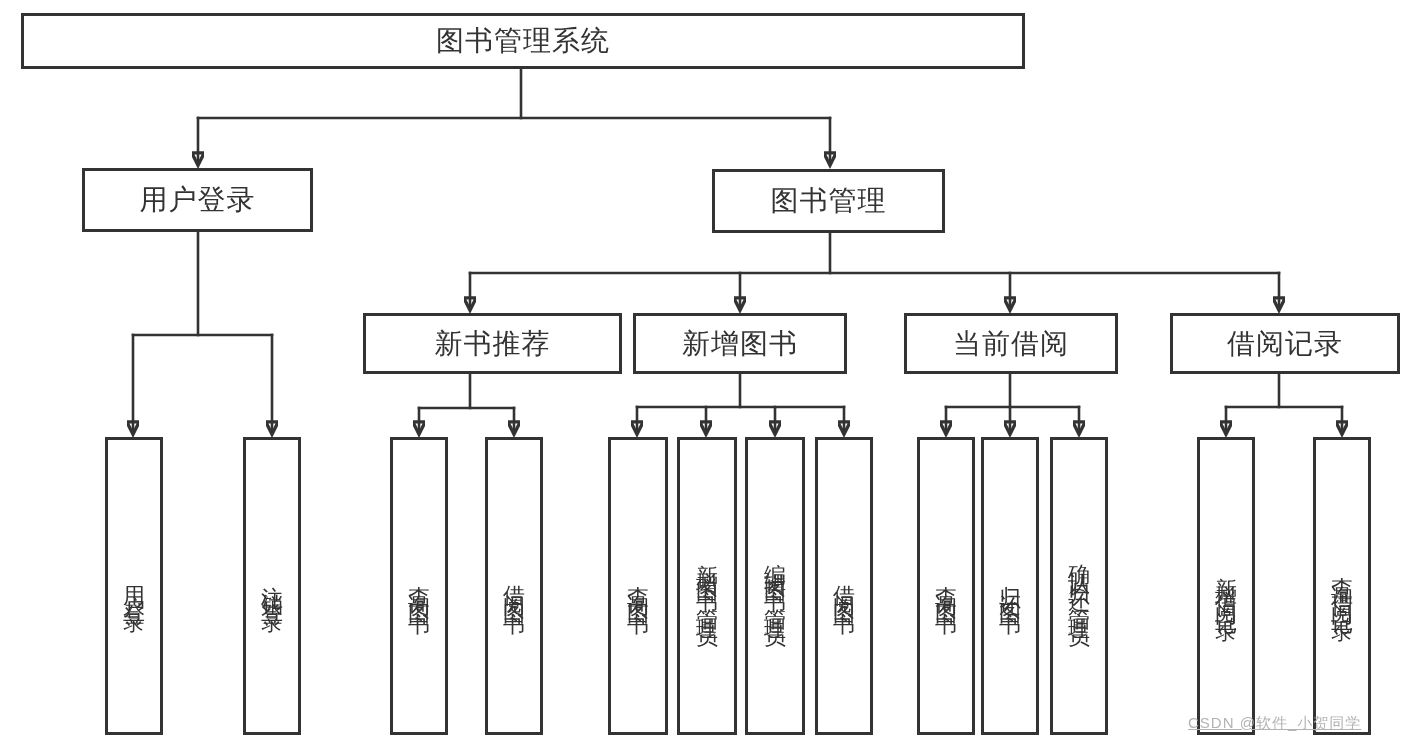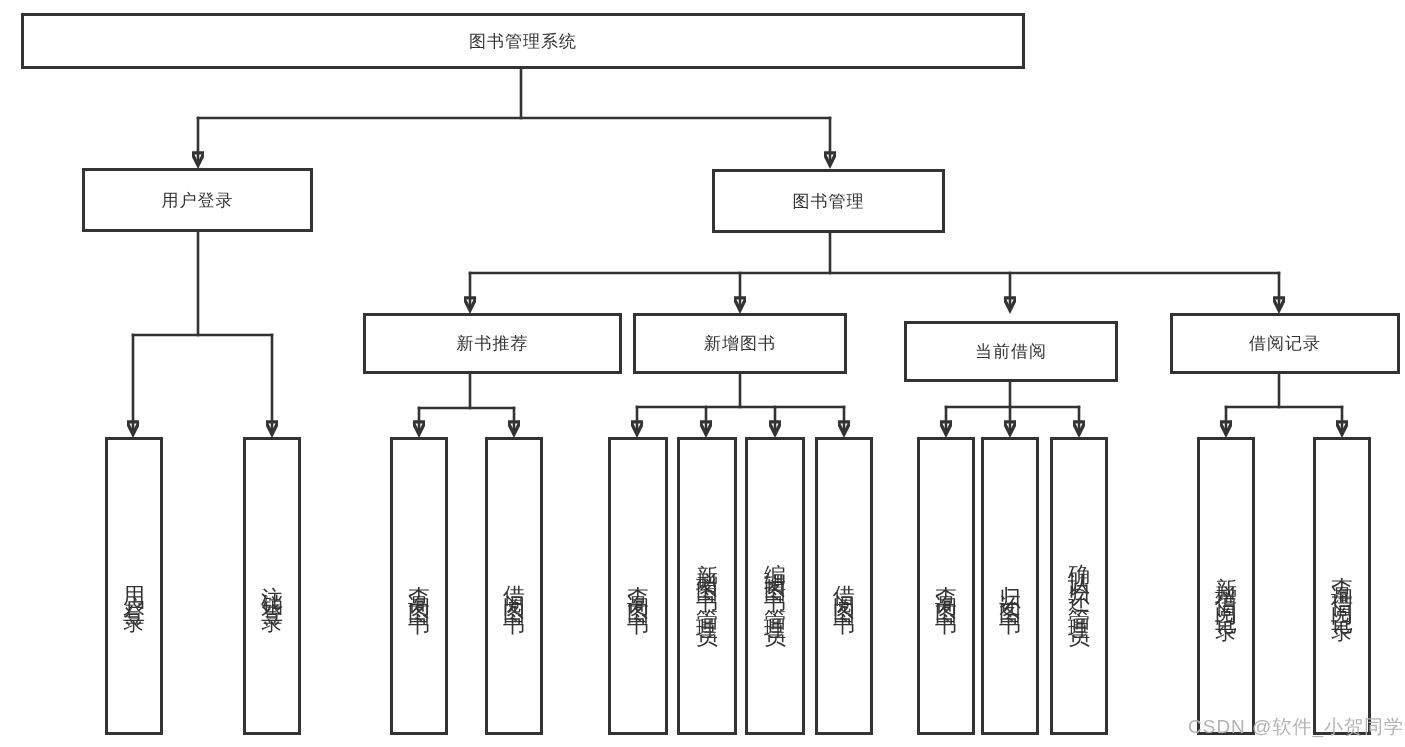--- a/index.html
+++ b/index.html
@@ -26,43 +26,44 @@
   }
   .node{
     position:absolute;
     box-sizing:border-box;
     background:#ffffff;
     border:3px solid var(--line);
     display:flex;align-items:center;justify-content:center;
     z-index:2;
   }
   .hbox{
-    font-size:17px;
+    font-size:28px;
     letter-spacing:1px;
     white-space:nowrap;
   }
   .vbox{
     top:437px;width:58px;height:298px;
   }
   .vtext{
     writing-mode:vertical-rl;
     text-orientation:mixed;
     font-size:22px;
     letter-spacing:9px;
     line-height:1;
     white-space:nowrap;
   }
   .watermark{
     position:absolute;
     left:1188px;top:714px;
     z-index:5;
-    font-size:19px;
+    font-size:15px;
     color:var(--watermark);
     letter-spacing:1px;
     white-space:nowrap;
+    text-decoration:underline;
   }
 </style>
 </head>
 <body>
 
 <div class="stage">
 
   <svg class="connector-layer" viewBox="0 0 1405 747" xmlns="http://www.w3.org/2000/svg">
     <defs>
       <marker id="arrow" viewBox="0 0 10 10" refX="9" refY="5" markerWidth="8" markerHeight="4.8" orient="auto" markerUnits="strokeWidth">
@@ -111,21 +112,21 @@
     <path d="M1342,407 V433" marker-end="url(#arrow)"></path>
   </svg>
 
   <div class="node hbox" style="left:21px;top:13px;width:1004px;height:56px;">图书管理系统</div>
 
   <div class="node hbox" style="left:82px;top:168px;width:231px;height:64px;">用户登录</div>
   <div class="node hbox" style="left:712px;top:169px;width:233px;height:64px;">图书管理</div>
 
   <div class="node hbox" style="left:363px;top:313px;width:259px;height:61px;">新书推荐</div>
   <div class="node hbox" style="left:633px;top:313px;width:214px;height:61px;">新增图书</div>
-  <div class="node hbox" style="left:904px;top:321px;width:214px;height:61px;">当前借阅</div>
+  <div class="node hbox" style="left:904px;top:313px;width:214px;height:61px;">当前借阅</div>
   <div class="node hbox" style="left:1170px;top:313px;width:230px;height:61px;">借阅记录</div>
 
   <div class="node vbox" style="left:105px;">
     <span class="vtext">用户登录</span>
   </div>
   <div class="node vbox" style="left:243px;">
     <span class="vtext">注销登录</span>
   </div>
 
   <div class="node vbox" style="left:390px;">

